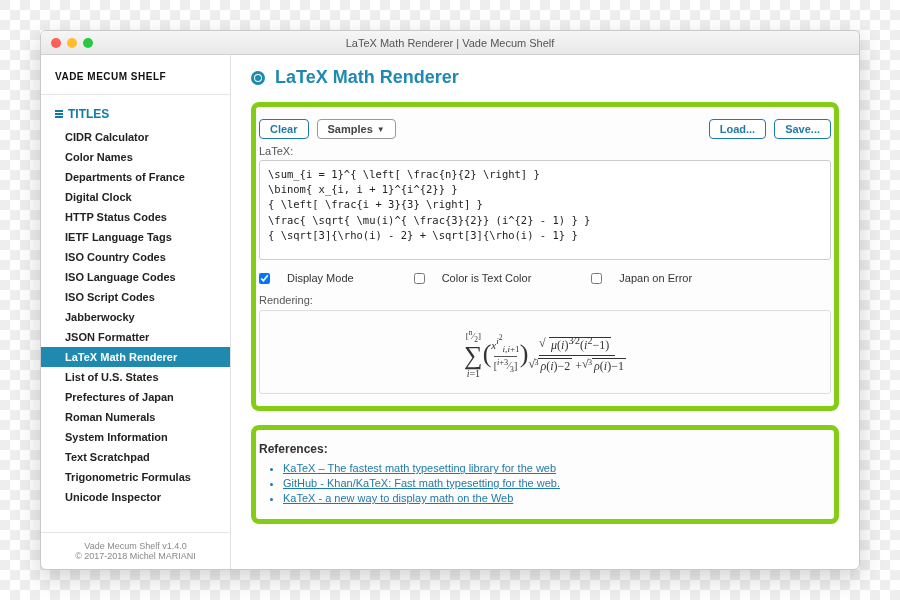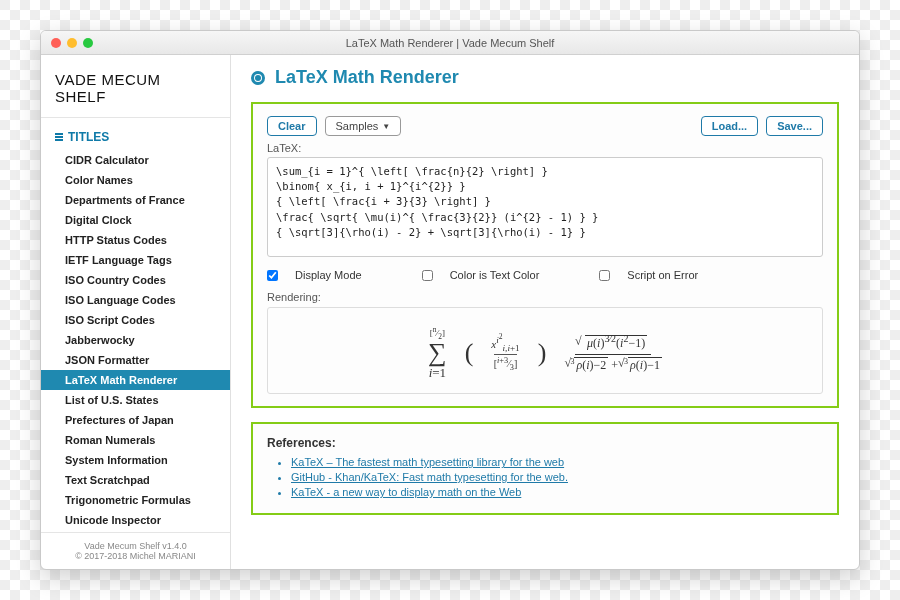--- a/index.html
+++ b/index.html
@@ -33,22 +33,22 @@
 .tl-max { background: #28c940; }
 .title-text { position: absolute; left: 0; right: 0; text-align: center; pointer-events: none; }
 .app-body { flex: 1; display: flex; overflow: hidden; }
 .sidebar {
   width: 190px; border-right: 1px solid #e0e0e0;
   display: flex; flex-direction: column;
   font-size: 11px;
 }
 .brand {
   font-family: Arial, sans-serif;
-  font-weight: 400; letter-spacing: 0.5px;
-  font-size: 15px; color: #111;
+  font-weight: 700; letter-spacing: 0.5px;
+  font-size: 10px; color: #111;
   padding: 16px 14px 12px;
   border-bottom: 1px solid #e5e5e5;
 }
 .section-hdr {
   color: #0f7aa8;
   font-size: 12px; font-weight: 700;
   padding: 12px 14px 6px;
   display: flex; align-items: center; gap: 5px;
 }
 .section-hdr::before {
@@ -75,58 +75,58 @@
 }
 .radio-ico {
   width: 14px; height: 14px; border-radius: 50%;
   border: 3px solid #1f89b0;
   display: inline-flex; align-items: center; justify-content: center;
 }
 .radio-ico::after { content: ""; width: 6px; height: 6px; border-radius: 50%; background: #1f89b0; }
 .page-title { color: #1f89b0; font-size: 18px; font-weight: 700; }
 .panel {
   margin: 4px 20px 14px;
-  border: 2px solid #84cc16; border-radius: 0;
-  padding: 12px 14px;
+  border: 5px solid #84cc16; border-radius: 8px;
+  padding: 12px 3px;
   background: #fdfdfd;
 }
 .toolbar { display: flex; align-items: center; gap: 8px; margin-bottom: 6px; }
 .toolbar .spacer { flex: 1; }
 .btn {
   border: 1px solid #1f7aa8;
   color: #1f7aa8; background: #fff;
   border-radius: 4px;
   padding: 3px 10px; font-size: 11px; font-weight: 600;
   cursor: pointer;
 }
-.btn-plain { border-color: #999; color: #444; font-weight: 400; display: inline-flex; align-items: center; gap: 4px; }
+.btn-plain { border-color: #999; color: #444; font-weight: 700; display: inline-flex; align-items: center; gap: 4px; }
 .chev { font-size: 8px; }
 .field-label { font-size: 11px; color: #555; margin-bottom: 3px; }
 textarea.latex {
   width: 100%; height: 100px;
   border: 1px solid #ccc; border-radius: 3px;
   padding: 6px 8px;
   font-family: Menlo, Consolas, monospace;
   font-size: 10.5px; line-height: 1.45; color: #222;
   resize: none;
 }
 .checks { display: flex; gap: 60px; margin-top: 8px; font-size: 11px; color: #333; }
 .checks label { display: inline-flex; align-items: center; gap: 17px; }
 .checks input { width: 11px; height: 11px; }
 .render-label { font-size: 11px; color: #555; margin: 10px 0 4px; }
 .render-box {
   border: 1px solid #ddd; border-radius: 3px;
   padding: 14px; text-align: center;
   font-family: Georgia, "Times New Roman", serif;
   color: #333;
 }
-.math { display: inline-flex; align-items: center; gap: 18px; font-size: 14px; }
+.math { display: inline-flex; align-items: center; gap: 0; font-size: 14px; }
 .sigma-wrap { display: inline-flex; flex-direction: column; align-items: center; line-height: 1; }
 .sigma-top { font-size: 9px; }
-.sigma-bot { font-size: 13px; }
+.sigma-bot { font-size: 10px; }
 .sigma { font-size: 26px; }
 .paren { font-size: 26px; }
 .stack { display: inline-flex; flex-direction: column; align-items: center; font-size: 11px; line-height: 1.2; }
 .stack .mid { border-top: 1px solid #555; padding-top: 1px; margin-top: 1px; font-size: 10px; }
 .frac { display: inline-flex; flex-direction: column; align-items: center; font-size: 12px; line-height: 1.3; }
 .frac .num { border-bottom: 1px solid #333; padding: 0 4px 2px; }
 .frac .den { padding-top: 2px; }
 .sqrt { border-top: 1px solid #333; padding: 0 2px; position: relative; }
 .sqrt::before { content: "√"; position: absolute; left: -10px; top: -2px; }
 .references .panel-title { font-size: 12px; font-weight: 700; color: #333; margin-bottom: 6px; }
@@ -206,21 +206,21 @@
           <label>
             <input type="checkbox" checked="" style="">
             <span>Display Mode</span>
           </label>
           <label>
             <input type="checkbox" style="">
             <span>Color is Text Color</span>
           </label>
           <label>
             <input type="checkbox" style="">
-            <span>Script on Error</span>
+            <span>Japan on Error</span>
           </label>
         </div>
         <div class="render-label">Rendering:</div>
         <div class="render-box">
           <span class="math">
             <span class="sigma-wrap">
               <span class="sigma-top">[<sup>n</sup>⁄<sub>2</sub>]</span>
               <span class="sigma">∑</span>
               <span class="sigma-bot"><i>i</i>=1</span>
             </span>

